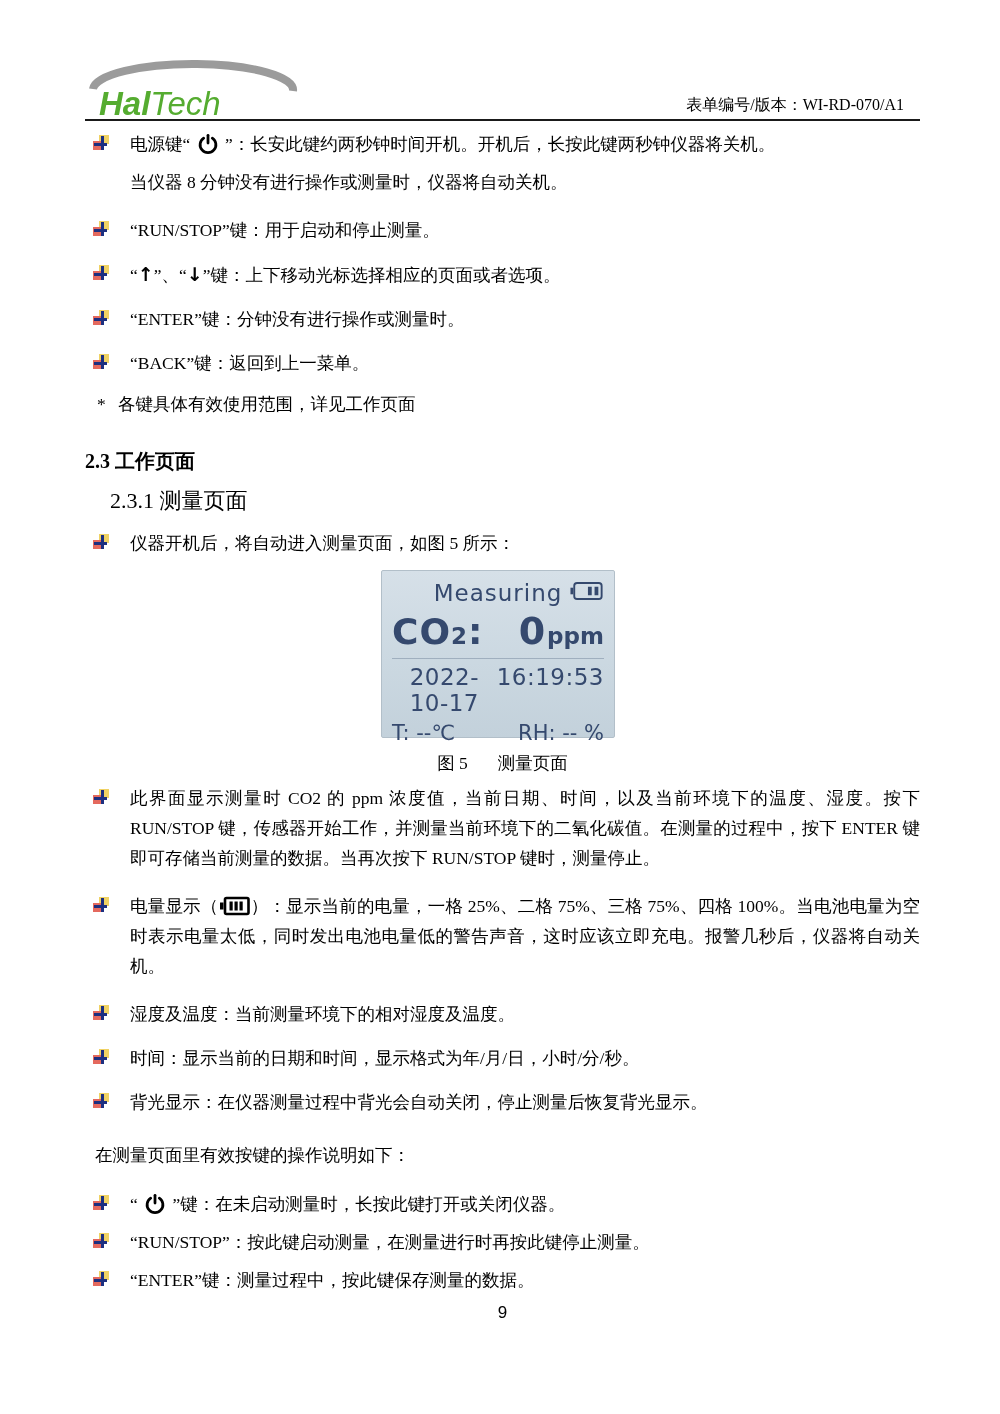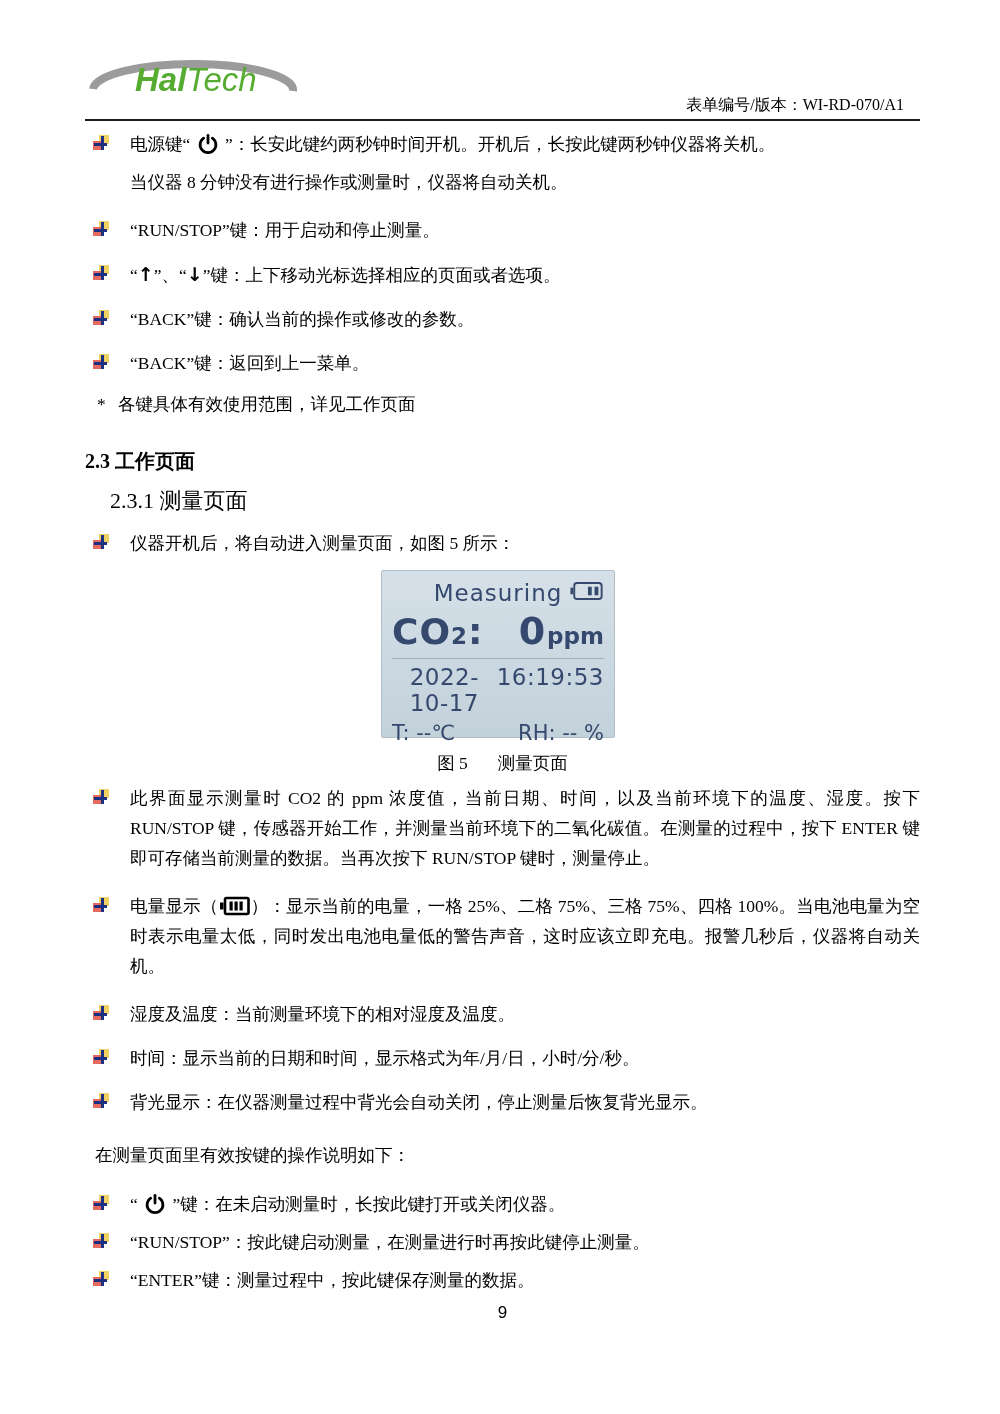--- a/index.html
+++ b/index.html
@@ -7,21 +7,21 @@
     position:relative; width:1000px; height:1414px; margin:0 auto;
     box-sizing:border-box; padding:55px 80px 0 85px;
     background:#fff; overflow:hidden;
     font-family:"Liberation Serif","DejaVu Serif",serif; color:#000;
   }
 
   
   .header { position:relative; height:64px; border-bottom:2.5px solid #1a1a1a; }
   .logo { position:absolute; left:0; top:-10px; width:218px; height:72px; }
   .logo svg { position:absolute; left:0; top:0; }
-  .logo-text { position:absolute; left:14px; top:16px; font-family:"Liberation Sans","DejaVu Sans",sans-serif; font-style:italic; font-size:33px; letter-spacing:0; color:#55ac30; white-space:nowrap;margin-left:36px; }
+  .logo-text { position:absolute; left:14px; top:40px; font-family:"Liberation Sans","DejaVu Sans",sans-serif; font-style:italic; font-size:33px; letter-spacing:0; color:#55ac30; white-space:nowrap; }
   .logo-hal { font-weight:bold; }
   .logo-tech { font-weight:500; }
   .doc-code { position:absolute; right:16px; bottom:3px; font-size:16px; }
 
   
   .bullet { display:flex; align-items:flex-start; }
   .bmark { flex:0 0 16px; width:16px; height:16px; position:relative; margin:6px 21px 0 8px; }
   .bmark .y { position:absolute; left:6px; top:0; width:10px; height:9px; background:#f0d264; }
   .bmark .r { position:absolute; left:0; top:6px; width:9px; height:9px; background:#e4695e; }
   .bmark .v { position:absolute; left:8px; top:1px; width:3px; height:14px; background:#1c2f80; }
@@ -126,21 +126,21 @@
     </div>
   </div>
 
   <div class="bullet mt14">
     <span class="bmark">
         <span class="y"></span>
         <span class="r"></span>
         <span class="v"></span>
         <span class="h"></span>
       </span>
-    <div class="btext">“BACK”键：确认当前的操作或修改的参数。</div>
+    <div class="btext">“ENTER”键：分钟没有进行操作或测量时。</div>
   </div>
 
   <div class="bullet mt14">
     <span class="bmark">
         <span class="y"></span>
         <span class="r"></span>
         <span class="v"></span>
         <span class="h"></span>
       </span>
     <div class="btext">“BACK”键：返回到上一菜单。</div>

